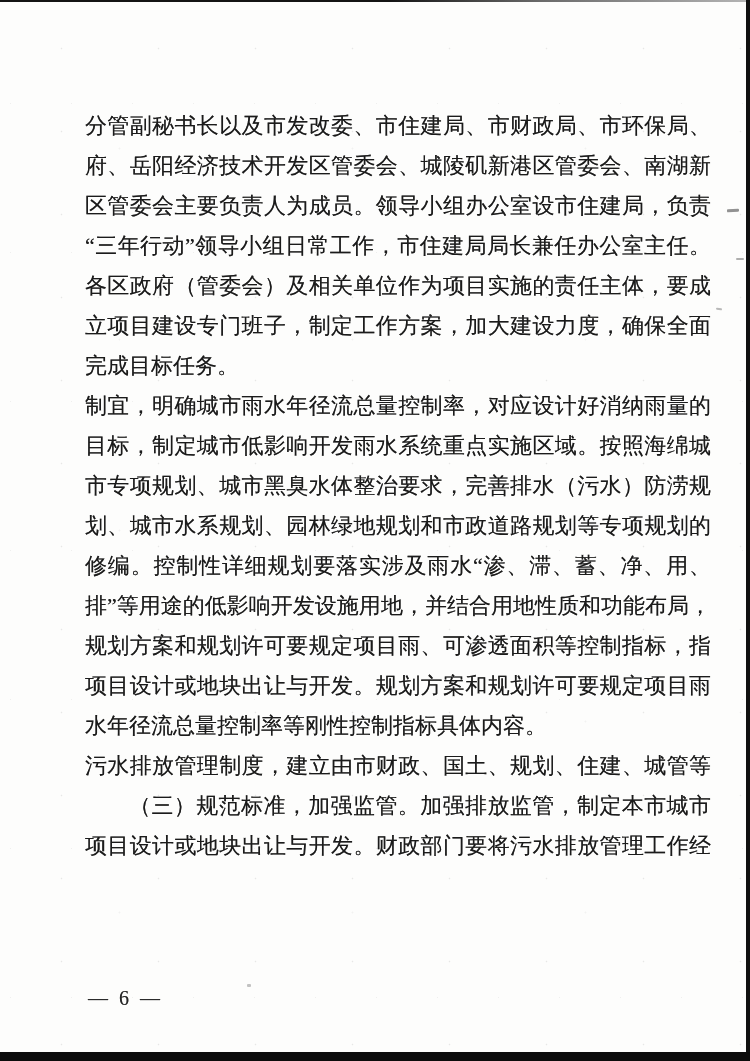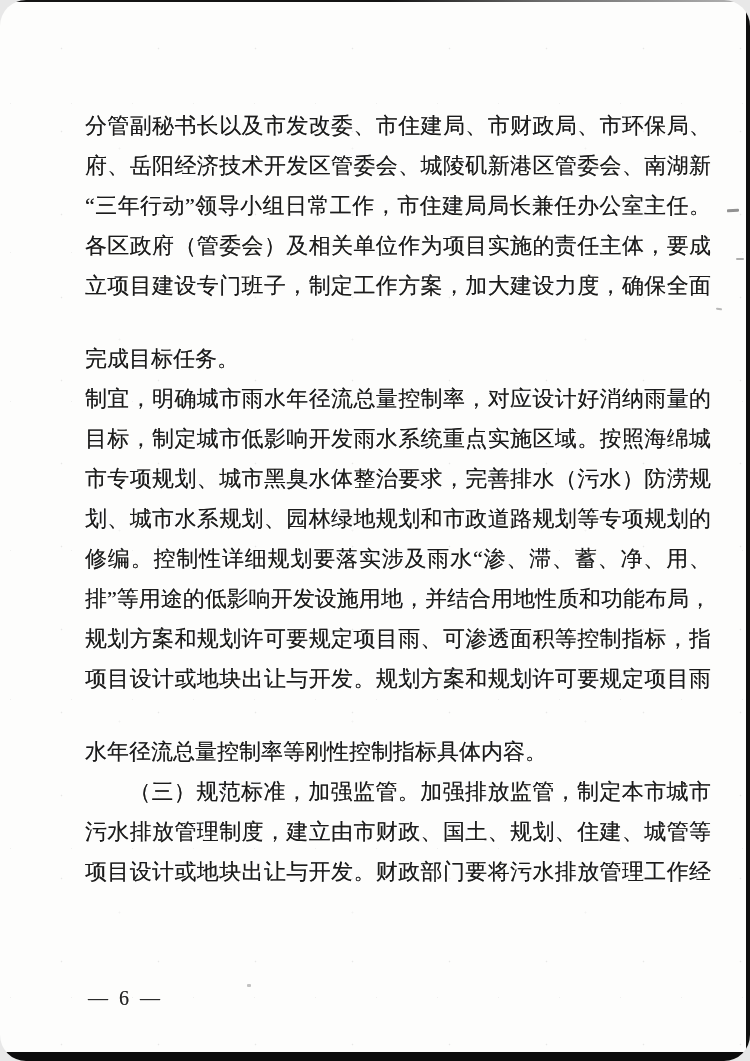--- a/index.html
+++ b/index.html
@@ -15,21 +15,20 @@
     background-color: #fdfdfc;
     
     background-image:
       radial-gradient(circle, rgba(40,40,40,0.10) 0.6px, transparent 1.1px),
       radial-gradient(circle, rgba(60,60,60,0.07) 0.5px, transparent 1px),
       radial-gradient(circle, rgba(30,30,30,0.05) 0.7px, transparent 1.2px);
     background-size: 97px 83px, 61px 149px, 233px 191px;
     background-position: 13px 7px, 41px 29px, 3px 53px;
     overflow: hidden;
     font-family: "Liberation Serif", "DejaVu Serif", serif;
-    border-radius: 26px;
   }
   
   .edge-top {
     position: absolute; top: 0; left: 0; width: 750px; height: 2px;
     background: linear-gradient(to right, #141414 0%, #141414 52%, #6a6a6a 72%, #b5b5b5 100%);
   }
   .edge-right {
     position: absolute; top: 0; right: 0; width: 4px; height: 1061px;
     background: #101010;
   }
@@ -60,21 +59,20 @@
     line-height: 40px;
     overflow: hidden;
     text-align: justify;
     text-align-last: justify;
     
     text-shadow: 0 0 0.4px rgba(0,0,0,0.55);
   }
   .line.short {
     text-align: left;
     text-align-last: left;
-    margin-top: 33px;
   }
   .line.indent {
     text-indent: 2em;
   }
   .page-number {
     position: absolute;
     left: 88px;
     top: 984px;
     color: #262626;
     font-size: 20px;
@@ -93,33 +91,34 @@
   <div class="edge-bottom"></div>
 
   <div class="artifact a1"></div>
   <div class="artifact a2"></div>
   <div class="artifact a3"></div>
   <div class="artifact a4"></div>
 
   <div class="text-block">
     <div class="line">分管副秘书长以及市发改委、市住建局、市财政局、市环保局、</div>
     <div class="line">府、岳阳经济技术开发区管委会、城陵矶新港区管委会、南湖新</div>
+    <div class="line">区管委会主要负责人为成员。领导小组办公室设市住建局，负责</div>
     <div class="line">“三年行动”领导小组日常工作，市住建局局长兼任办公室主任。</div>
     <div class="line">各区政府（管委会）及相关单位作为项目实施的责任主体，要成</div>
     <div class="line">立项目建设专门班子，制定工作方案，加大建设力度，确保全面</div>
     <div class="line short">完成目标任务。</div>
     <div class="line">制宜，明确城市雨水年径流总量控制率，对应设计好消纳雨量的</div>
     <div class="line">目标，制定城市低影响开发雨水系统重点实施区域。按照海绵城</div>
     <div class="line">市专项规划、城市黑臭水体整治要求，完善排水（污水）防涝规</div>
     <div class="line">划、城市水系规划、园林绿地规划和市政道路规划等专项规划的</div>
     <div class="line">修编。控制性详细规划要落实涉及雨水“渗、滞、蓄、净、用、</div>
     <div class="line">排”等用途的低影响开发设施用地，并结合用地性质和功能布局，</div>
     <div class="line">规划方案和规划许可要规定项目雨、可渗透面积等控制指标，指导</div>
     <div class="line">项目设计或地块出让与开发。规划方案和规划许可要规定项目雨</div>
     <div class="line short">水年径流总量控制率等刚性控制指标具体内容。</div>
+    <div class="line">污水排放管理制度，建立由市财政、国土、规划、住建、城管等</div>
     <div class="line indent">（三）规范标准，加强监管。加强排放监管，制定本市城市</div>
-    <div class="line">污水排放管理制度，建立由市财政、国土、规划、住建、城管等</div>
     <div class="line">项目设计或地块出让与开发。财政部门要将污水排放管理工作经费</div>
   </div>
 
   <div class="page-number">— 6 —</div>
 
 </div>
 
 </body></html>

